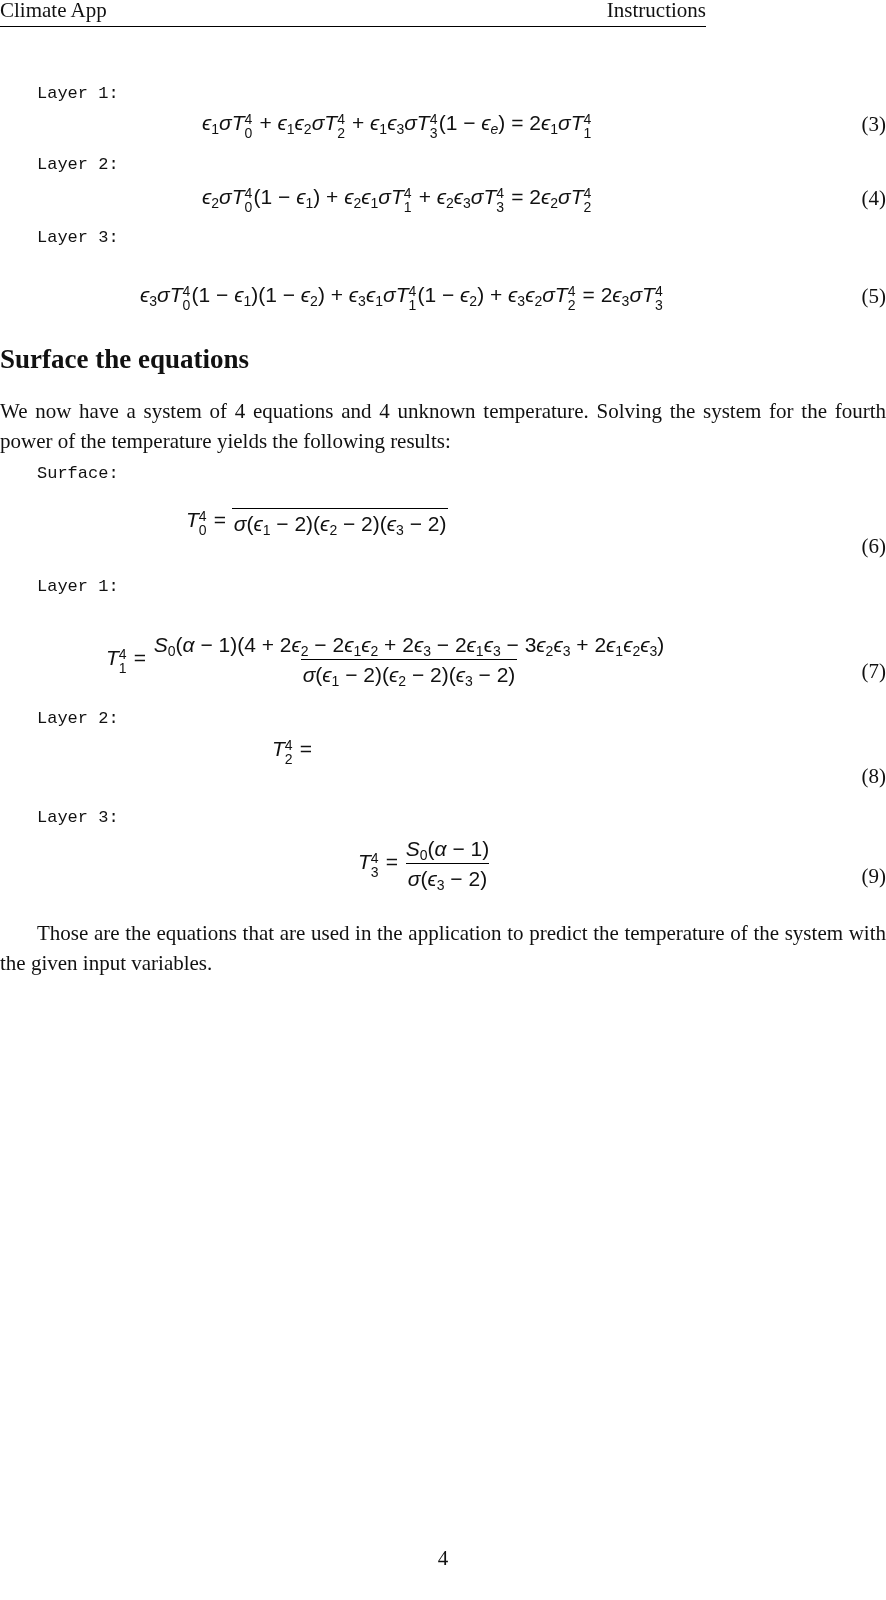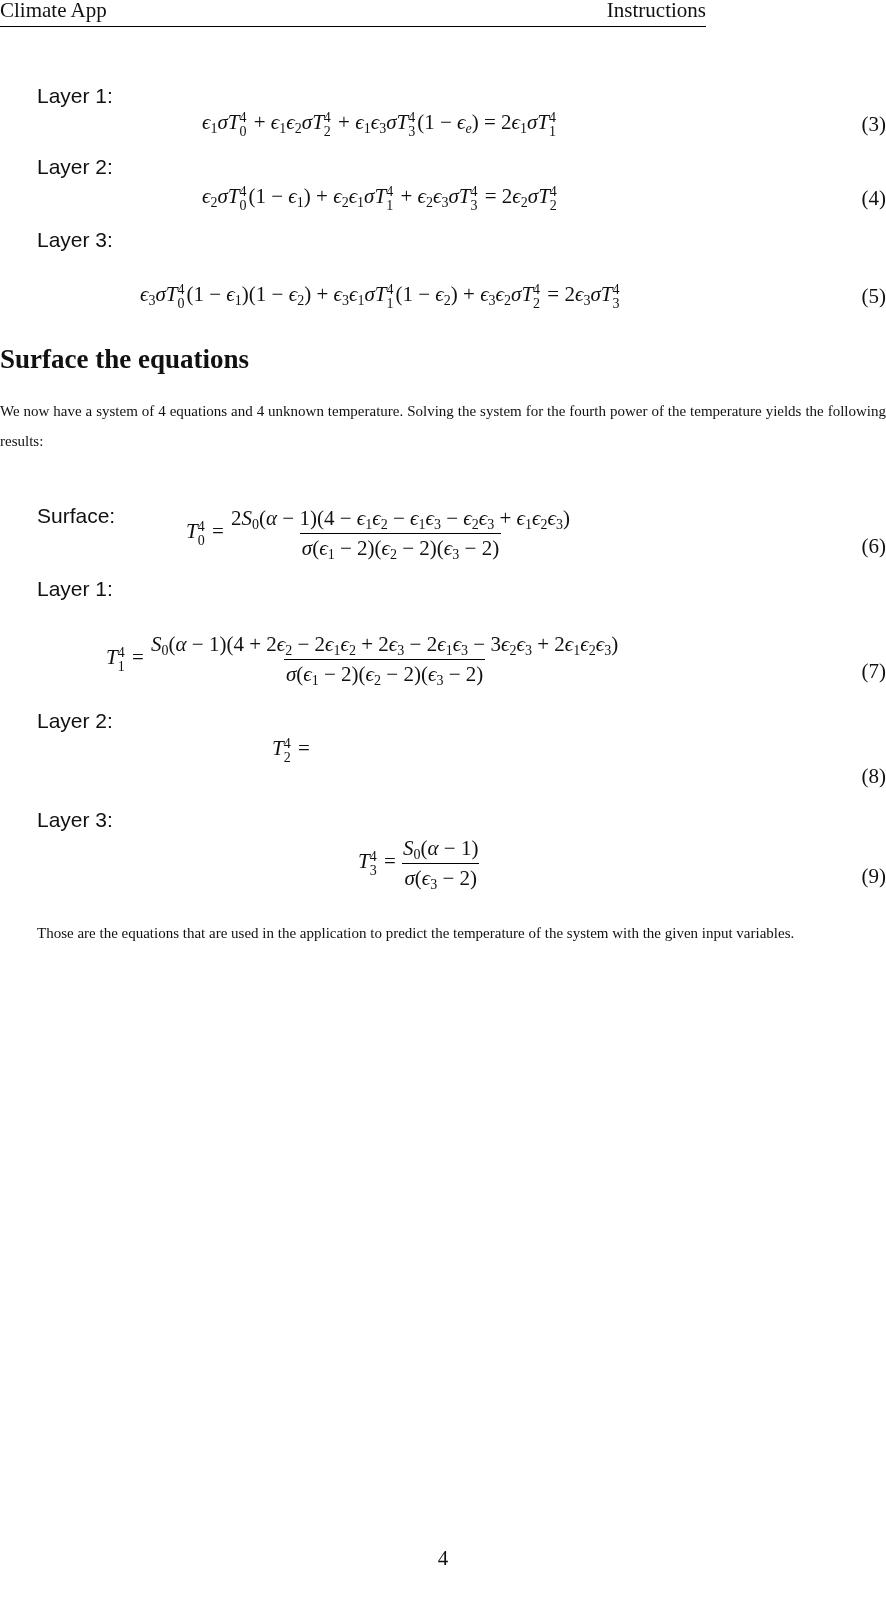--- a/index.html
+++ b/index.html
@@ -8,43 +8,43 @@
     font-family: "DejaVu Serif", "Liberation Serif", serif;
     color: #111;
   }
   .abs { position: absolute; }
 
   
   .hdr { top: 0; left: 0; width: 706px; height: 26px; border-bottom: 1.4px solid #000; }
   .hdr-left { position: absolute; left: 0; top: -2px; font-size: 21px; font-family: "Liberation Serif", serif; }
   .hdr-right { position: absolute; right: 0; top: -2px; font-size: 21px; font-family: "Liberation Serif", serif; }
 
-  .label { font-family: Liberation Sans, sans-serif; font-size: 21px; left: 37px; }
+  .label { font-family: Liberation Mono, monospace; font-size: 17px; left: 37px; }
   .eqno { font-family: "Liberation Serif", serif; font-size: 21px; right: 0; }
 
   .math {
-    font-family: Liberation Serif, serif;
+    font-family: Liberation Sans, sans-serif;
     font-size: 21px; white-space: nowrap; line-height: 1;
   }
   .math i { font-style: italic; }
   .math sub { font-size: 14px; vertical-align: -4px; line-height: 0; }
   .math .ss { display: inline-block; position: relative; width: 9px; height: 1px; }
   .math .ss .u { position: absolute; left: 0; top: -17px; font-size: 14px; font-style: normal; }
   .math .ss .d { position: absolute; left: 0; top: -3px; font-size: 14px; font-style: normal; }
 
   .frac { display: inline-flex; flex-direction: column; align-items: center; vertical-align: middle; }
   .frac .num { padding: 0 2px 4px 2px; }
   .frac .den { padding: 4px 2px 0 2px; border-top: 1.3px solid #000; }
 
   .section-title {
     font-family: "Liberation Serif", serif; font-weight: bold; font-size: 27px;
     left: 0; top: 344px;
   }
   .para {
-    font-family: "Liberation Serif", serif; font-size: 15px; line-height: 30px;
+    font-family: "Liberation Serif", serif; font-size: 21px; line-height: 30px;
     left: 0; width: 886px; text-align: justify;
   }
   .page-num { font-family: "Liberation Serif", serif; font-size: 21px; left: 0; width: 886px; text-align: center; top: 1546px; }
 </style>
 </head>
 <body>
 
 <div class="abs hdr">
   <span class="hdr-left">Climate App</span>
   <span class="hdr-right">Instructions</span>
@@ -65,25 +65,24 @@
 <div class="abs label" style="top:228px">Layer 3:</div>
 <div class="abs math" style="left:140px; top:284px">
   <i>ϵ</i><sub>3</sub><i>σT</i><span class="ss"><span class="u">4</span><span class="d">0</span></span>(1 − <i>ϵ</i><sub>1</sub>)(1 − <i>ϵ</i><sub>2</sub>) + <i>ϵ</i><sub>3</sub><i>ϵ</i><sub>1</sub><i>σT</i><span class="ss"><span class="u">4</span><span class="d">1</span></span>(1 − <i>ϵ</i><sub>2</sub>) + <i>ϵ</i><sub>3</sub><i>ϵ</i><sub>2</sub><i>σT</i><span class="ss"><span class="u">4</span><span class="d">2</span></span> = 2<i>ϵ</i><sub>3</sub><i>σT</i><span class="ss"><span class="u">4</span><span class="d">3</span></span>
 </div>
 <div class="abs eqno" style="top:284px">(5)</div>
 
 <div class="abs section-title">Surface the equations</div>
 
 <div class="abs para" style="top:396px">We now have a system of 4 equations and 4 unknown temperature.  Solving the system for the fourth power of the temperature yields the following results:</div>
 
-<div class="abs label" style="top:504px">Surface:</div>
+<div class="abs label" style="top:464px">Surface:</div>
 <div class="abs math" style="left:186px; top:508px">
   <i>T</i><span class="ss"><span class="u">4</span><span class="d">0</span></span> =
   <span class="frac">
-    <span class="num">2<i>S</i><sub>0</sub>(<i>α</i> − 1)(4 − <i>ϵ</i><sub>1</sub><i>ϵ</i><sub>2</sub> − <i>ϵ</i><sub>1</sub><i>ϵ</i><sub>3</sub> − <i>ϵ</i><sub>2</sub><i>ϵ</i><sub>3</sub> + <i>ϵ</i><sub>1</sub><i>ϵ</i><sub>2</sub><i>ϵ</i><sub>3</sub>)</span>
     <span class="den"><i>σ</i>(<i>ϵ</i><sub>1</sub> − 2)(<i>ϵ</i><sub>2</sub> − 2)(<i>ϵ</i><sub>3</sub> − 2)</span>
   </span>
 </div>
 <div class="abs eqno" style="top:534px">(6)</div>
 
 <div class="abs label" style="top:577px">Layer 1:</div>
 <div class="abs math" style="left:106px; top:634px">
   <i>T</i><span class="ss"><span class="u">4</span><span class="d">1</span></span> =
   <span class="frac">
     <span class="num"><i>S</i><sub>0</sub>(<i>α</i> − 1)(4 + 2<i>ϵ</i><sub>2</sub> − 2<i>ϵ</i><sub>1</sub><i>ϵ</i><sub>2</sub> + 2<i>ϵ</i><sub>3</sub> − 2<i>ϵ</i><sub>1</sub><i>ϵ</i><sub>3</sub> − 3<i>ϵ</i><sub>2</sub><i>ϵ</i><sub>3</sub> + 2<i>ϵ</i><sub>1</sub><i>ϵ</i><sub>2</sub><i>ϵ</i><sub>3</sub>)</span>

